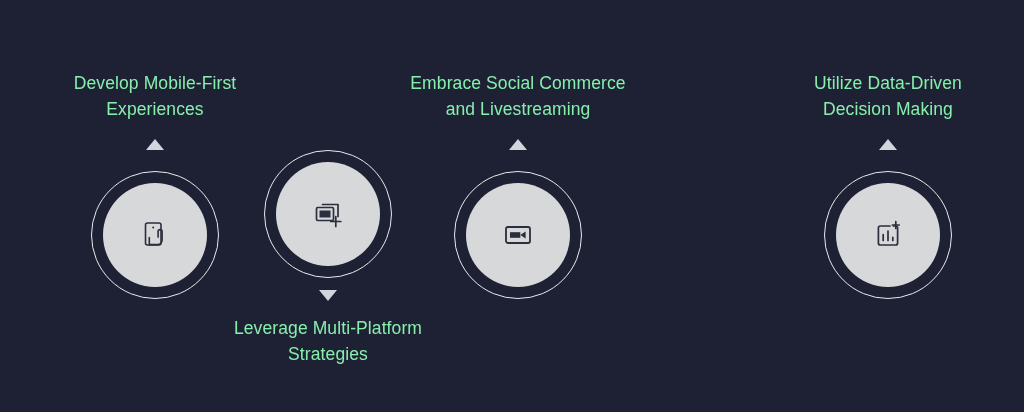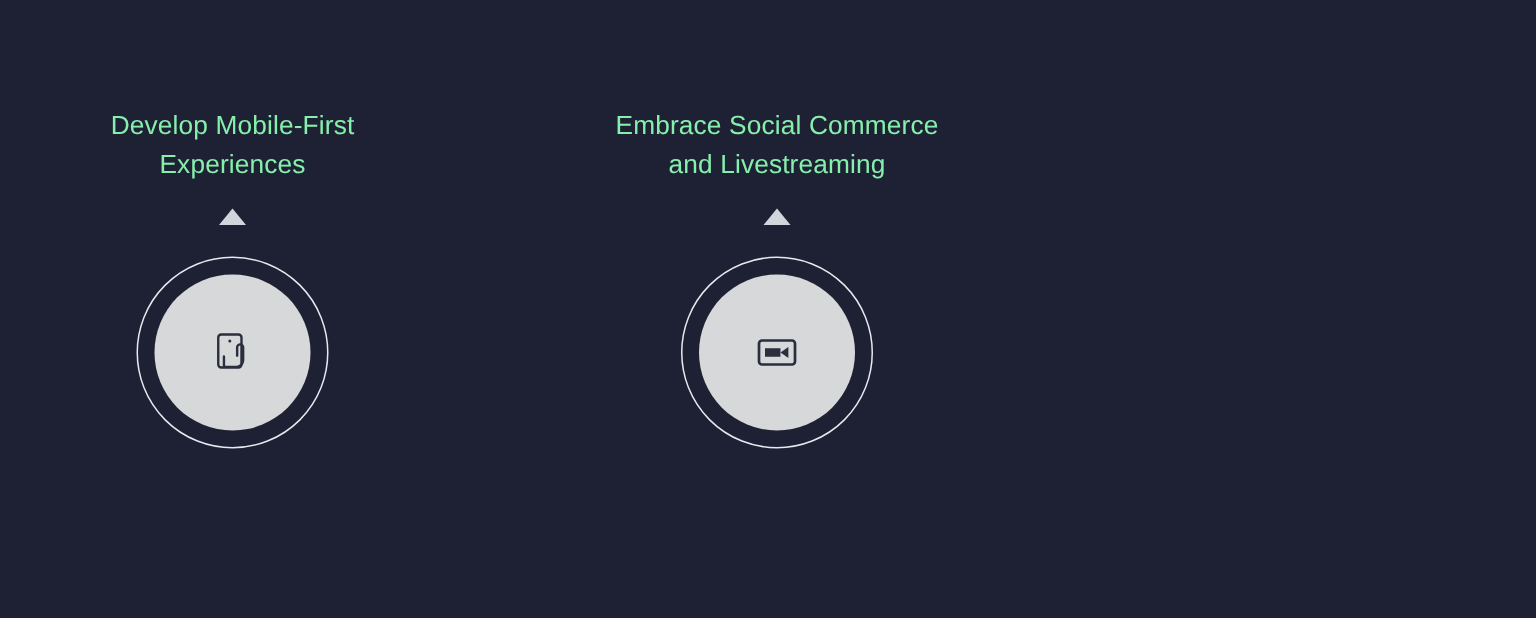--- a/index.html
+++ b/index.html
@@ -132,34 +132,69 @@
           <svg width="38" height="38" viewBox="0 0 38 38" fill="none">
             <rect x="9.5" y="7" width="15.5" height="22" rx="2" stroke="#2b2e3c" stroke-width="1.6"></rect>
             <circle cx="17.2" cy="11.4" r="1" fill="#2b2e3c"></circle>
             <path d="M13.3 21.6 L13.3 28.6 L21.6 28.6 C24.1 28.6 26.1 26.6 26.1 24.1 L26.1 15.6 C26.1 14.5 25.2 13.6 24.1 13.6 C23.0 13.6 22.1 14.5 22.1 15.6 L22.1 21.1" stroke="#2b2e3c" stroke-width="1.6" stroke-linejoin="round" stroke-linecap="round" fill="none"></path>
           </svg>
         </div>
       </div>
     </div>
   </div>
 
+  <div class="step below s2">
+    <div class="circle-wrap">
+      <div class="ring"></div>
+      <div class="disc">
+        <div class="icon-holder">
+          <svg width="40" height="40" viewBox="0 0 40 40" fill="none">
+            <path d="M14.5 10.5 H30 V22.5" stroke="#2b2e3c" stroke-width="1.7" fill="none" stroke-linecap="round" stroke-linejoin="round"></path>
+            <rect x="8.5" y="13.5" width="17" height="13" rx="1.2" stroke="#2b2e3c" stroke-width="1.7" fill="none"></rect>
+            <rect x="11.5" y="16.5" width="11" height="7" fill="#2b2e3c"></rect>
+            <path d="M27.8 22.5 V32.5 M22.8 27.5 H32.8" stroke="#2b2e3c" stroke-width="1.7" stroke-linecap="round"></path>
+          </svg>
+        </div>
+      </div>
+    </div>
+    <div class="arrow down"></div>
+    <div class="label">Leverage Multi-Platform
+Strategies</div>
+  </div>
 
   <div class="step above s3">
     <div class="label">Embrace Social Commerce
 and Livestreaming</div>
     <div class="arrow up"></div>
     <div class="circle-wrap">
       <div class="ring"></div>
       <div class="disc">
         <div class="icon-holder">
           <svg width="40" height="40" viewBox="0 0 40 40" fill="none">
             <rect x="8" y="12" width="24" height="16" rx="2" stroke="#2b2e3c" stroke-width="1.8" fill="none"></rect>
             <path d="M12 17.2 H22.3 V22.8 H12 Z" fill="#2b2e3c"></path>
             <path d="M22.3 20 L27.6 16.4 V23.6 Z" fill="#2b2e3c"></path>
           </svg>
         </div>
       </div>
     </div>
   </div>
 
 
+  <div class="step above s5">
+    <div class="label">Utilize Data-Driven
+Decision Making</div>
+    <div class="arrow up"></div>
+    <div class="circle-wrap">
+      <div class="ring"></div>
+      <div class="disc">
+        <div class="icon-holder">
+          <svg width="40" height="40" viewBox="0 0 40 40" fill="none">
+            <path d="M25.5 11 H27.6 C28.7 11 29.6 11.9 29.6 13 V28 C29.6 29.1 28.7 30 27.6 30 H12.4 C11.3 30 10.4 29.1 10.4 28 V13 C10.4 11.9 11.3 11 12.4 11 H22" stroke="#2b2e3c" stroke-width="1.7" fill="none" stroke-linecap="round"></path>
+            <path d="M15.2 25.5 V19.5 M20 25.5 V16.2 M24.8 25.5 V22.3" stroke="#2b2e3c" stroke-width="1.7" stroke-linecap="round"></path>
+            <path d="M27.8 6.6 V13.4 M24.4 10 H31.2" stroke="#2b2e3c" stroke-width="1.7" stroke-linecap="round"></path>
+          </svg>
+        </div>
+      </div>
+    </div>
+  </div>
 
 </div>
 
 </body></html>

